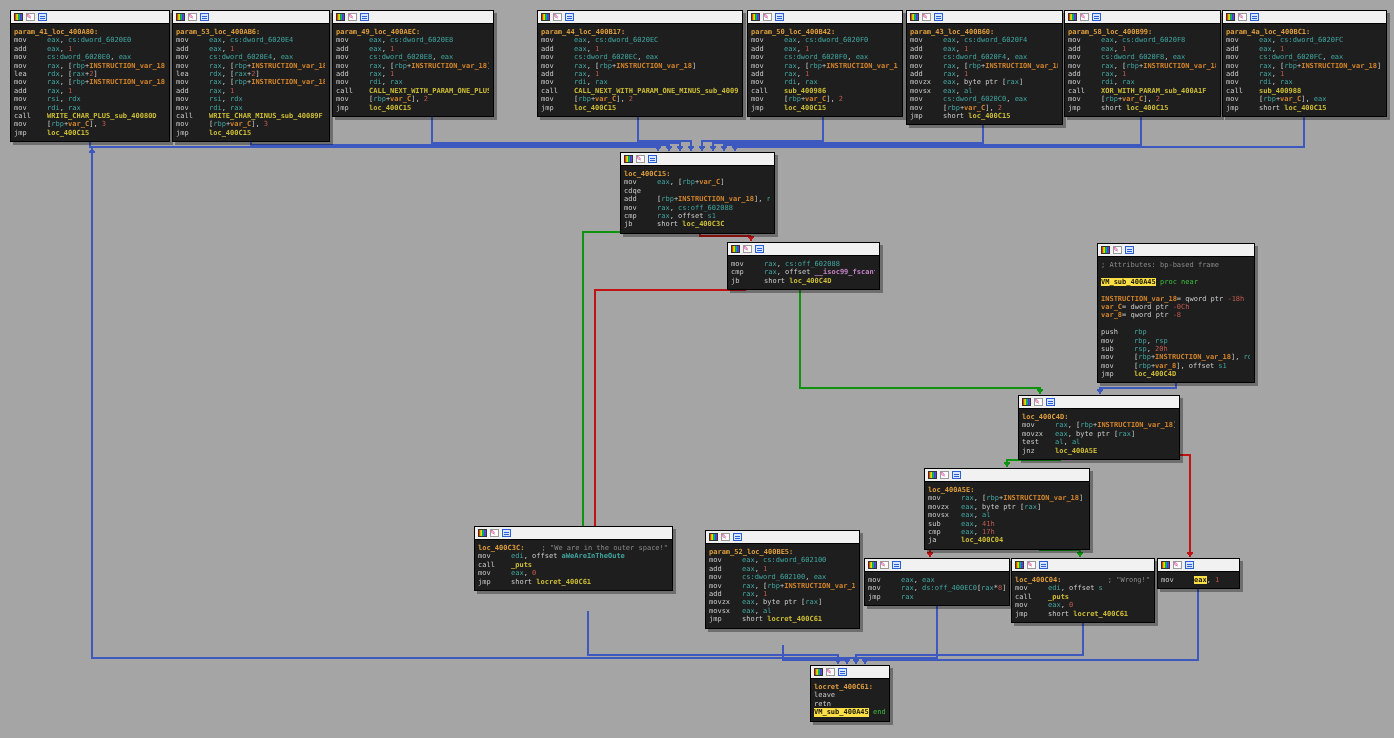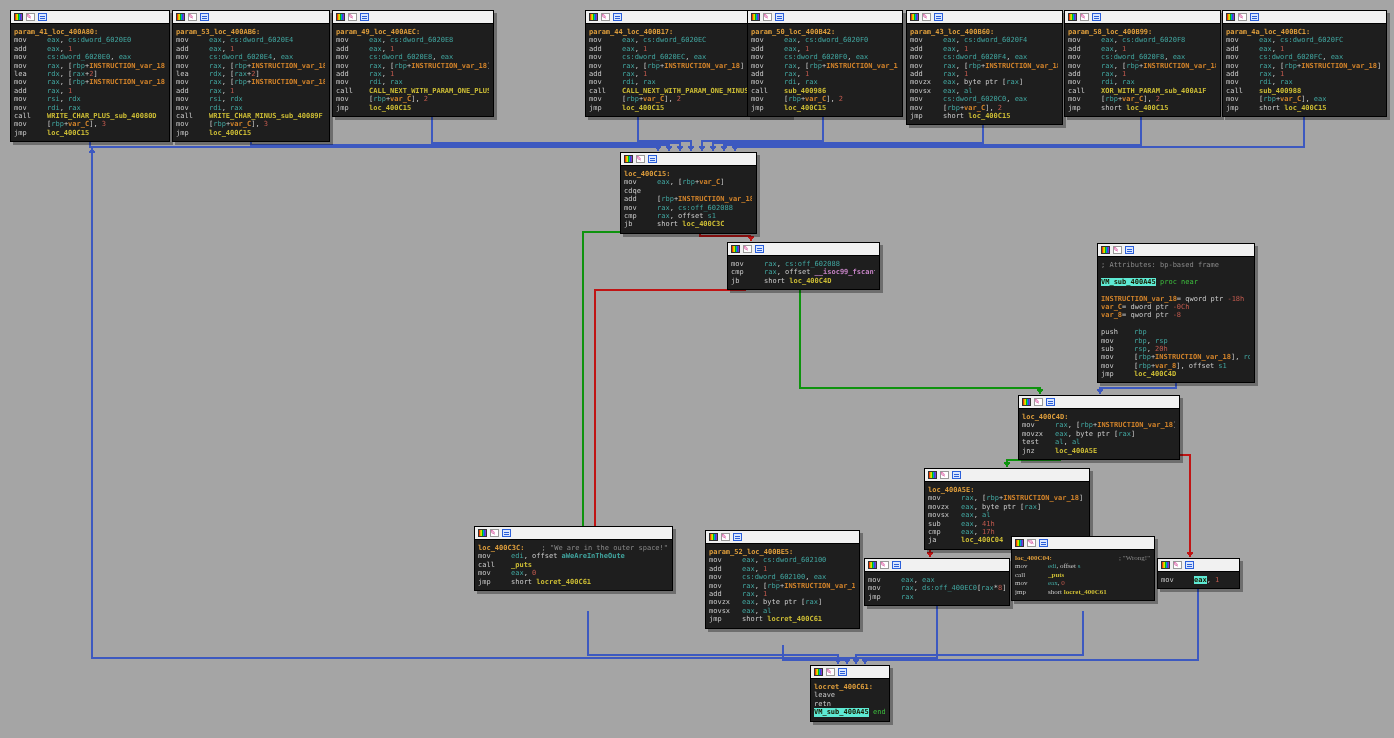--- a/index.html
+++ b/index.html
@@ -20,21 +20,21 @@
   .line{display:flex;white-space:pre;height:8.4px;line-height:8.5px;font-size:7px;overflow:hidden;}
   .tok-mn{display:inline-block;min-width:33px;color:#cbcbcb;}
   .tok-w{color:#cbcbcb;}
   .tok-r{color:#41a6a0;}
   .tok-n{color:#c25a4e;}
   .tok-v{color:#d2832a;font-weight:bold;}
   .tok-lbl{color:#df9e3c;font-weight:bold;}
   .tok-f{color:#cdbd35;font-weight:bold;}
   .tok-c{color:#8a8a8a;}
   .tok-k{color:#3dbf3d;}
-  .tok-hl{background:#5eead4;color:#1a1a00;font-weight:bold;}
+  .tok-hl{background:#fde047;color:#1a1a00;font-weight:bold;}
   .tok-p{color:#c583c5;font-weight:bold;}
   .tok-s{color:#41a6a0;font-weight:bold;}
   .tok-gap{flex:1;}
 </style>
 </head>
 <body>
 
 <div id="canvas">
   <svg id="edges" width="1394" height="738" shape-rendering="crispEdges">
       <polyline points="90,130 90,147 658,147 658,146" fill="none" stroke="#3d59c0" stroke-width="2"></polyline>
@@ -138,21 +138,21 @@
         <div class="line"><span class="tok-mn">add</span><span class="tok-r">eax</span><span class="tok-w">, </span><span class="tok-n">1</span></div>
         <div class="line"><span class="tok-mn">mov</span><span class="tok-r">cs:dword_6020E8</span><span class="tok-w">, </span><span class="tok-r">eax</span></div>
         <div class="line"><span class="tok-mn">mov</span><span class="tok-r">rax</span><span class="tok-w">, [</span><span class="tok-r">rbp</span><span class="tok-w">+</span><span class="tok-v">INSTRUCTION_var_18</span><span class="tok-w">]</span></div>
         <div class="line"><span class="tok-mn">add</span><span class="tok-r">rax</span><span class="tok-w">, </span><span class="tok-n">1</span></div>
         <div class="line"><span class="tok-mn">mov</span><span class="tok-r">rdi</span><span class="tok-w">, </span><span class="tok-r">rax</span></div>
         <div class="line"><span class="tok-mn">call</span><span class="tok-f">CALL_NEXT_WITH_PARAM_ONE_PLUS_sub_400961</span></div>
         <div class="line"><span class="tok-mn">mov</span><span class="tok-w">[</span><span class="tok-r">rbp</span><span class="tok-w">+</span><span class="tok-v">var_C</span><span class="tok-w">], </span><span class="tok-n">2</span></div>
         <div class="line"><span class="tok-mn">jmp</span><span class="tok-f">loc_400C15</span></div>
       </div>
     </div>
-    <div class="node" style="left: 537px; top: 10px; width: 206px; margin-left: 48px;">
+    <div class="node" style="left: 537px; top: 10px; width: 206px;">
       <div class="titlebar">
         <span class="nicon ic-color"></span>
         <span class="nicon ic-edit"></span>
         <span class="nicon ic-group"></span>
       </div>
       <div class="code">
         <div class="line"><span class="tok-lbl">param_44_loc_400B17:</span></div>
         <div class="line"><span class="tok-mn">mov</span><span class="tok-r">eax</span><span class="tok-w">, </span><span class="tok-r">cs:dword_6020EC</span></div>
         <div class="line"><span class="tok-mn">add</span><span class="tok-r">eax</span><span class="tok-w">, </span><span class="tok-n">1</span></div>
         <div class="line"><span class="tok-mn">mov</span><span class="tok-r">cs:dword_6020EC</span><span class="tok-w">, </span><span class="tok-r">eax</span></div>
@@ -234,21 +234,21 @@
         <div class="line"><span class="tok-mn">add</span><span class="tok-r">eax</span><span class="tok-w">, </span><span class="tok-n">1</span></div>
         <div class="line"><span class="tok-mn">mov</span><span class="tok-r">cs:dword_6020FC</span><span class="tok-w">, </span><span class="tok-r">eax</span></div>
         <div class="line"><span class="tok-mn">mov</span><span class="tok-r">rax</span><span class="tok-w">, [</span><span class="tok-r">rbp</span><span class="tok-w">+</span><span class="tok-v">INSTRUCTION_var_18</span><span class="tok-w">]</span></div>
         <div class="line"><span class="tok-mn">add</span><span class="tok-r">rax</span><span class="tok-w">, </span><span class="tok-n">1</span></div>
         <div class="line"><span class="tok-mn">mov</span><span class="tok-r">rdi</span><span class="tok-w">, </span><span class="tok-r">rax</span></div>
         <div class="line"><span class="tok-mn">call</span><span class="tok-f">sub_400988</span></div>
         <div class="line"><span class="tok-mn">mov</span><span class="tok-w">[</span><span class="tok-r">rbp</span><span class="tok-w">+</span><span class="tok-v">var_C</span><span class="tok-w">], </span><span class="tok-r">eax</span></div>
         <div class="line"><span class="tok-mn">jmp</span><span class="tok-w">short </span><span class="tok-f">loc_400C15</span></div>
       </div>
     </div>
-    <div class="node" style="left: 620px; top: 152px; width: 137px;">
+    <div class="node" style="left: 620px; top: 152px; width: 155px;">
       <div class="titlebar">
         <span class="nicon ic-color"></span>
         <span class="nicon ic-edit"></span>
         <span class="nicon ic-group"></span>
       </div>
       <div class="code">
         <div class="line"><span class="tok-lbl">loc_400C15:</span></div>
         <div class="line"><span class="tok-mn">mov</span><span class="tok-r">eax</span><span class="tok-w">, [</span><span class="tok-r">rbp</span><span class="tok-w">+</span><span class="tok-v">var_C</span><span class="tok-w">]</span></div>
         <div class="line"><span class="tok-mn">cdqe</span></div>
         <div class="line"><span class="tok-mn">add</span><span class="tok-w">[</span><span class="tok-r">rbp</span><span class="tok-w">+</span><span class="tok-v">INSTRUCTION_var_18</span><span class="tok-w">], </span><span class="tok-r">rax</span></div>
@@ -359,21 +359,21 @@
         <span class="nicon ic-color"></span>
         <span class="nicon ic-edit"></span>
         <span class="nicon ic-group"></span>
       </div>
       <div class="code">
         <div class="line"><span class="tok-mn">mov</span><span class="tok-r">eax</span><span class="tok-w">, </span><span class="tok-r">eax</span></div>
         <div class="line"><span class="tok-mn">mov</span><span class="tok-r">rax</span><span class="tok-w">, </span><span class="tok-r">ds:off_400EC0</span><span class="tok-w">[</span><span class="tok-r">rax</span><span class="tok-w">*</span><span class="tok-n">8</span><span class="tok-w">]</span></div>
         <div class="line"><span class="tok-mn">jmp</span><span class="tok-r">rax</span></div>
       </div>
     </div>
-    <div class="node" style="left: 1011px; top: 536px; width: 144px; font-family: Liberation Serif, serif;">
+    <div class="node" style="left: 1011px; top: 558px; width: 144px;">
       <div class="titlebar">
         <span class="nicon ic-color"></span>
         <span class="nicon ic-edit"></span>
         <span class="nicon ic-group"></span>
       </div>
       <div class="code">
         <div class="line"><span class="tok-lbl">loc_400C04:</span><span class="tok-gap"></span><span class="tok-c">; "Wrong!"</span></div>
         <div class="line"><span class="tok-mn">mov</span><span class="tok-r">edi</span><span class="tok-w">, offset </span><span class="tok-r">s</span></div>
         <div class="line"><span class="tok-mn">call</span><span class="tok-f">_puts</span></div>
         <div class="line"><span class="tok-mn">mov</span><span class="tok-r">eax</span><span class="tok-w">, </span><span class="tok-n">0</span></div>

